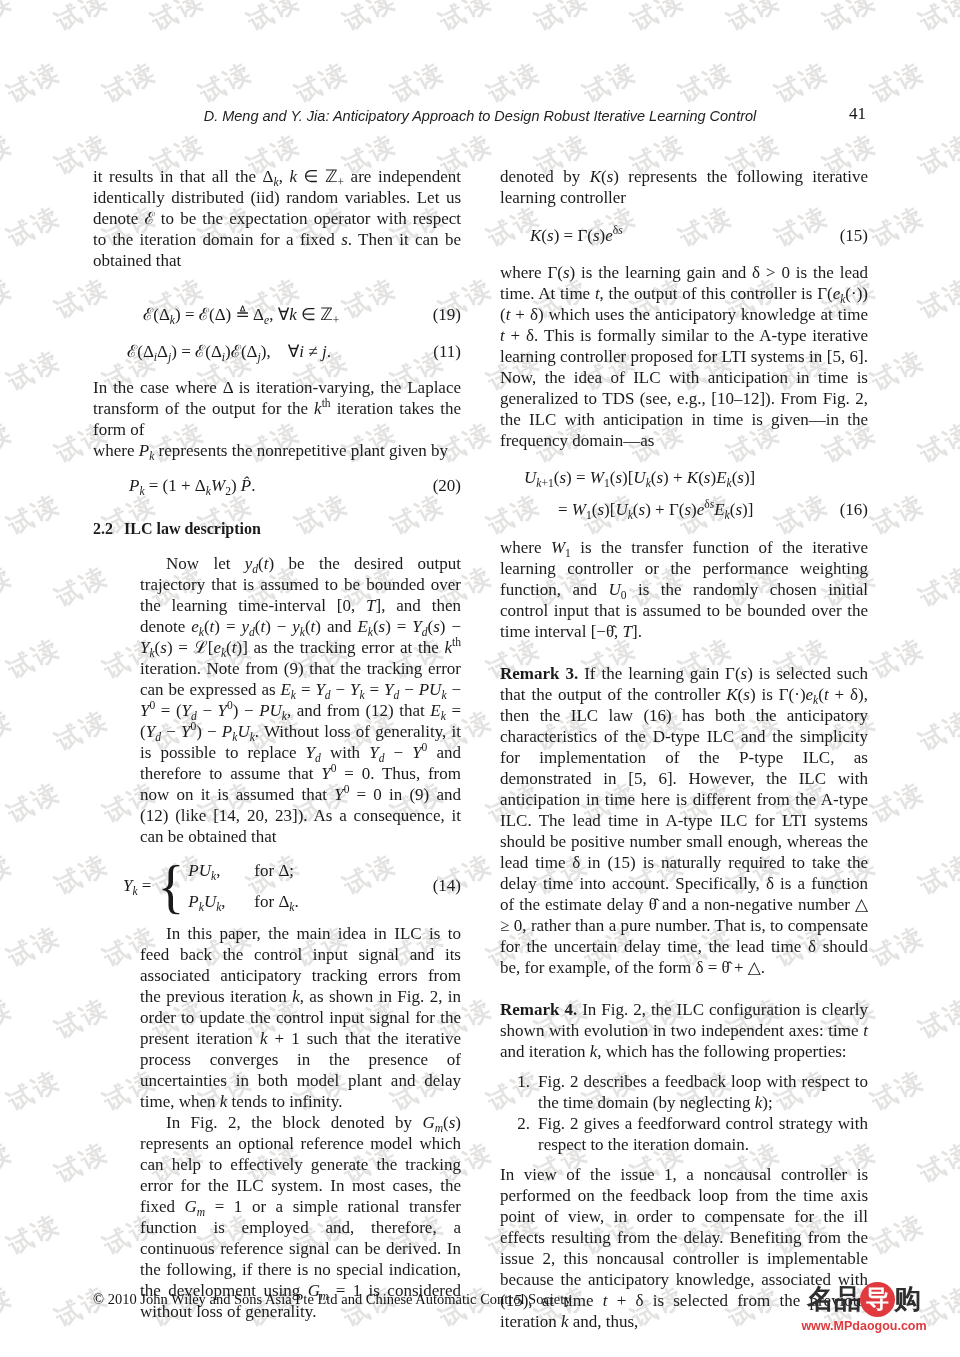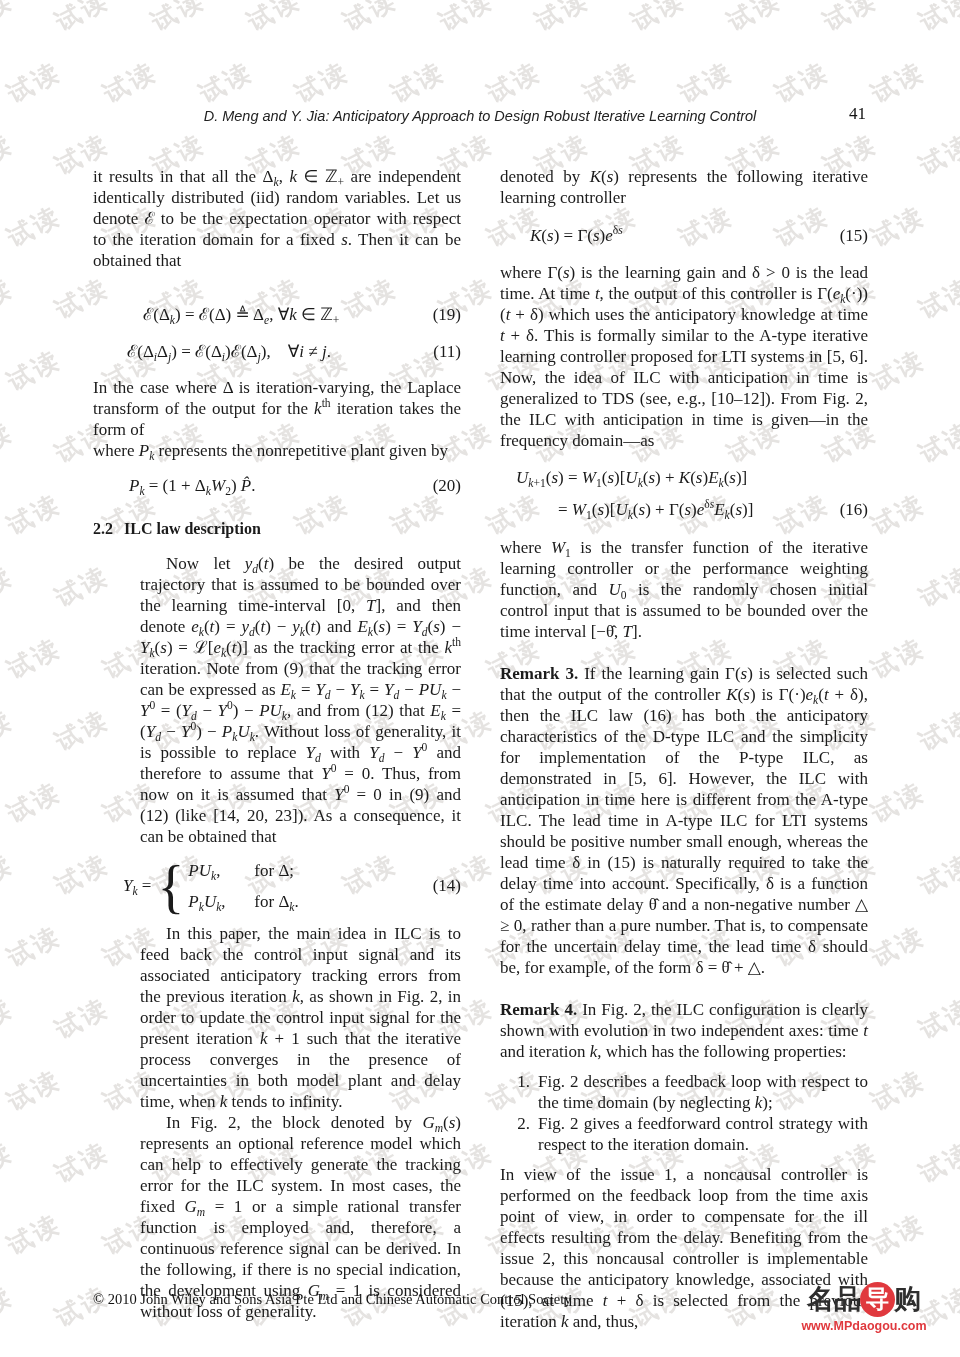--- a/index.html
+++ b/index.html
@@ -44,21 +44,21 @@
   .sec-head .h-num{margin-right:11px;}
   
   .eq14{margin:10px 0 8px 0;}
   .eq14-lhs{margin-left:30px;white-space:nowrap;}
   .brace{font-size:56px;font-weight:300;line-height:58px;margin:0 4px 0 6px;transform:scaleY(1.05);}
   .cases{display:flex;flex-direction:column;gap:9px;}
   .case-row{line-height:22px;white-space:nowrap;}
   .case-f{display:inline-block;min-width:66px;}
   
   .eq16-wrap{margin:14px 0;}
-  .eq16-l1{margin-left:16px;line-height:26px;white-space:nowrap;}
+  .eq16-l1{margin-left:24px;line-height:26px;white-space:nowrap;}
   .eq16-l2row{display:flex;align-items:center;margin-top:6px;line-height:26px;}
   .eq16-l2{margin-left:58px;white-space:nowrap;}
   .remark{margin-top:21px;}
   .rlabel{font-weight:bold;}
   .numlist{margin:9px 0 9px 0;}
   .li{display:flex;margin-left:14px;}
   .li .marker{width:24px;flex:0 0 24px;text-align:right;padding-right:8px;box-sizing:border-box;}
   .li .li-text{flex:1;text-align:justify;}
   
   .footer-copy{

